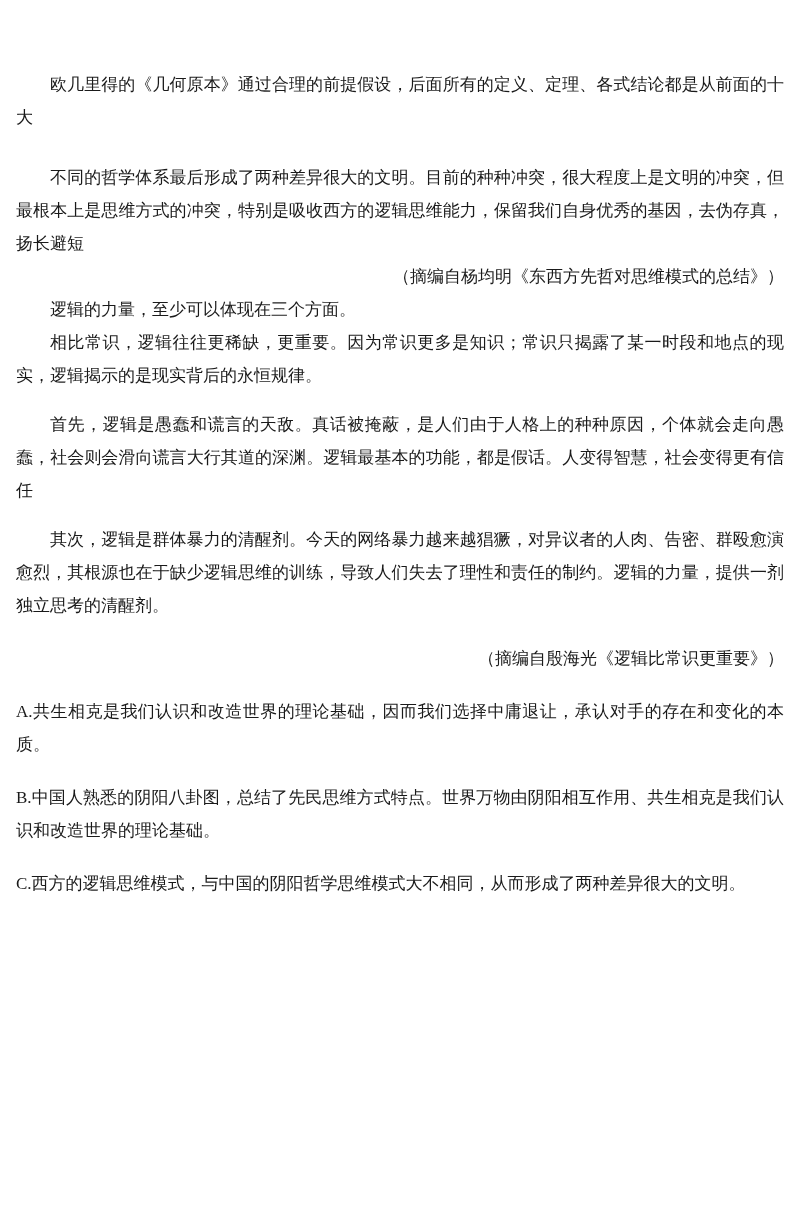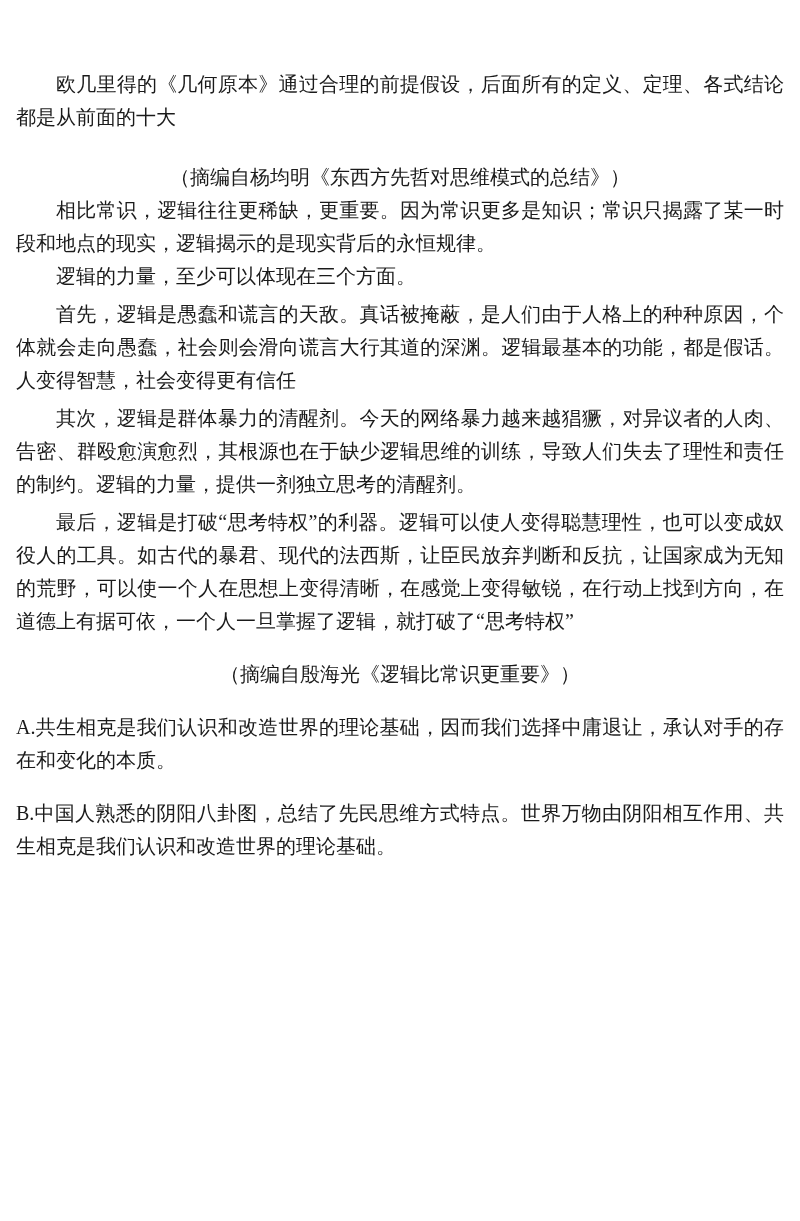--- a/index.html
+++ b/index.html
@@ -11,42 +11,43 @@
     width: 800px;
     min-height: 1221px;
     color: #1a1a1a;
     font-family: "Liberation Serif", "DejaVu Serif", serif;
   }
   .page {
     box-sizing: border-box;
     width: 800px;
     min-height: 1221px;
     padding: 68px 16px 30px 16px;
-    font-size: 20px;
+    font-size: 17px;
     line-height: 33px;
     text-align: justify;
   }
   .para {
     margin: 0;
     padding: 0;
   }
   .indent { text-indent: 2em; }
   .indent-sm { text-indent: 1em; }
-  .right { text-align: center; }
+  .right { text-align: right; }
   .gap-below { margin-bottom: 27px; }
-  .mt-sm { margin-top: 5px; }
+  .mt-sm { margin-top: 16px; }
   .mt-md { margin-top: 20px; }
 </style>
 </head>
 <body>
 
 <div class="page">
   <p class="para indent gap-below">欧几里得的《几何原本》通过合理的前提假设，后面所有的定义、定理、各式结论都是从前面的十大</p>
+  <p class="para indent">不同的哲学体系最后形成了两种差异很大的文明。目前的种种冲突，很大程度上是文明的冲突，但最根本上是思维方式的冲突，特别是吸收西方的逻辑思维能力，保留我们自身优秀的基因，去伪存真，扬长避短</p>
   <p class="para right">（摘编自杨均明《东西方先哲对思维模式的总结》）</p>
+  <p class="para indent">逻辑的力量，至少可以体现在三个方面。</p>
   <p class="para indent">相比常识，逻辑往往更稀缺，更重要。因为常识更多是知识；常识只揭露了某一时段和地点的现实，逻辑揭示的是现实背后的永恒规律。</p>
-  <p class="para indent">逻辑的力量，至少可以体现在三个方面。</p>
   <p class="para indent mt-sm">首先，逻辑是愚蠢和谎言的天敌。真话被掩蔽，是人们由于人格上的种种原因，个体就会走向愚蠢，社会则会滑向谎言大行其道的深渊。逻辑最基本的功能，都是假话。人变得智慧，社会变得更有信任</p>
   <p class="para indent mt-sm">其次，逻辑是群体暴力的清醒剂。今天的网络暴力越来越猖獗，对异议者的人肉、告密、群殴愈演愈烈，其根源也在于缺少逻辑思维的训练，导致人们失去了理性和责任的制约。逻辑的力量，提供一剂独立思考的清醒剂。</p>
-  <p class="para indent mt-sm">最后，逻辑是打破“思考特权”的利器。逻辑可以使人变得聪慧理性，也可以变成奴役人的工具。如古代的暴君、现代的法西斯，让臣民放弃判断和反抗，让国家成为无知的荒野，可以使一个人在思想上变得清晰，在感觉上变得敏锐，在行动上找到方向，在道德上有据可依，一个人一旦掌握了逻辑，就打破了“思考特权”</p>
   <p class="para right mt-md">（摘编自殷海光《逻辑比常识更重要》）</p>
   <p class="para mt-md">A.共生相克是我们认识和改造世界的理论基础，因而我们选择中庸退让，承认对手的存在和变化的本质。</p>
   <p class="para mt-md">B.中国人熟悉的阴阳八卦图，总结了先民思维方式特点。世界万物由阴阳相互作用、共生相克是我们认识和改造世界的理论基础。</p>
+  <p class="para mt-md">C.西方的逻辑思维模式，与中国的阴阳哲学思维模式大不相同，从而形成了两种差异很大的文明。</p>
 </div>
 
 </body></html>

